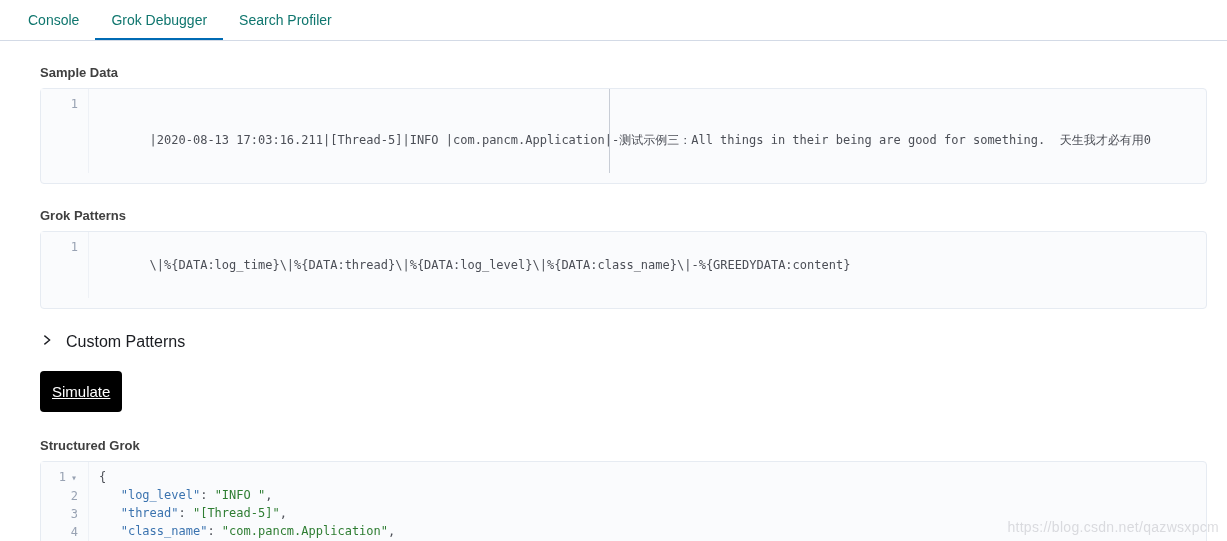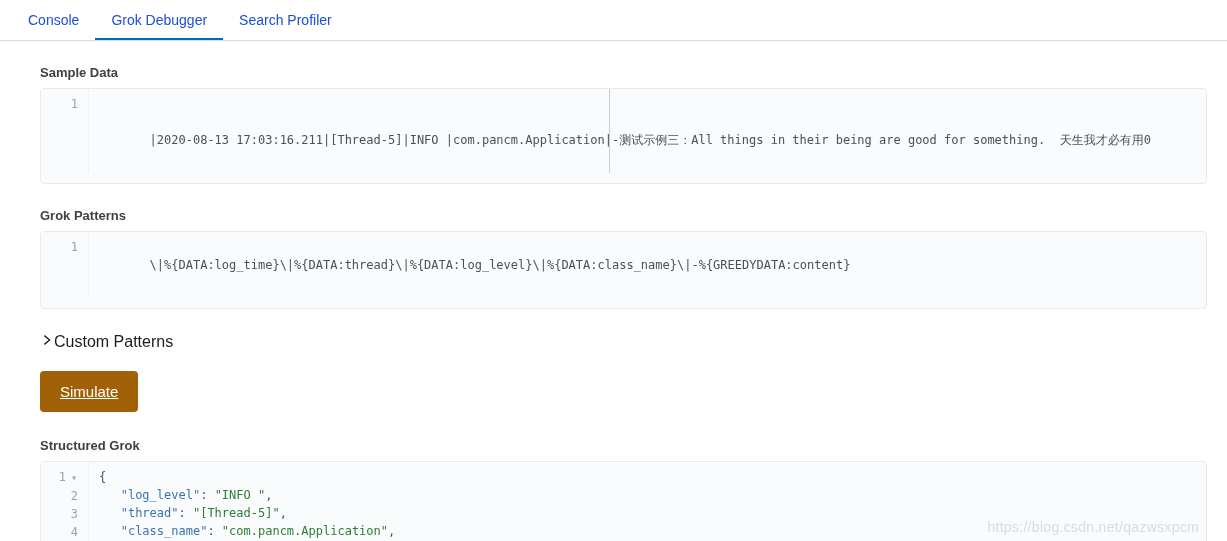--- a/index.html
+++ b/index.html
@@ -1,35 +1,35 @@
 <!DOCTYPE html>
 <html><head>
   <meta charset="utf-8">
   <style>
     * { margin: 0; padding: 0; box-sizing: border-box; }
     body { font-family: -apple-system, BlinkMacSystemFont, "Segoe UI", Helvetica, Arial, sans-serif; font-size: 14px; color: #1a1c21; background: #fff; width: 1227px; }
     .tabs { display: flex; border-bottom: 1px solid #d3dae6; padding-left: 12px; }
-    .tab { padding: 12px 16px 10px; color: #1d4ed8; cursor: pointer; border-bottom: 2px solid transparent; }
+    .tab { padding: 12px 16px 10px; color: #0f766e; cursor: pointer; border-bottom: 2px solid transparent; }
     .tab.active { border-bottom-color: #006bb4; font-weight: 400; }
     .content { padding: 24px 20px 10px 40px; }
     .section-label { font-size: 13px; font-weight: 600; color: #404040; margin-bottom: 8px; }
     .editor-box { border: 1px solid #e6ebf2; border-radius: 4px; background: #fafbfd; display: flex; margin-bottom: 24px; min-height: 48px; }
     .editor-box.tall { min-height: 48px; padding-bottom: 10px;}
     .gutter { width: 48px; padding: 6px 10px 6px 0; text-align: right; font-family: Consolas, Monaco, monospace; font-size: 12px; color: #98a2b3; border-right: 1px solid #eef1f6; background: #fafbfd; user-select: none; line-height: 18px; }
     .code-area { flex: 1; padding: 6px 10px; font-family: Consolas, Monaco, monospace; font-size: 12px; color: #4c4f57; white-space: pre; line-height: 18px; position: relative; }
     .code-line { white-space: pre; }
     .cursor-line { position: absolute; left: 520px; top: 0; width: 1px; height: 100%; background: #c8cdd6; }
-    .expander { display: flex; align-items: center; gap: 0; margin: 4px 0 20px 0; cursor: pointer; font-size: 16px; color: #1a1c21; }
+    .expander { display: flex; align-items: center; gap: 12px; margin: 4px 0 20px 0; cursor: pointer; font-size: 16px; color: #1a1c21; }
     .expander svg { width: 14px; height: 14px; }
-    .simulate-btn { background: #a16207; color: #fff; border: none; padding: 12px 20px; font-size: 15px; border-radius: 4px; cursor: pointer; text-decoration: underline; margin-bottom: 26px; }
+    .simulate-btn { background: #000000; color: #fff; border: none; padding: 12px 12px; font-size: 15px; border-radius: 4px; cursor: pointer; text-decoration: underline; margin-bottom: 26px; }
     .json-key { color: #3b73af; }
     .json-string { color: #2e7d32; }
     .json-brace { color: #4c4f57; }
     .gutter .fold { display:inline-block; width:8px; text-align:center; margin-left:4px; color:#98a2b3; font-size:10px;}
-    .watermark { position: fixed; right: 28px; bottom: 6px; font-size: 14px; color: rgba(120,120,130,0.25); letter-spacing: 0.3px; pointer-events:none; }
+    .watermark { position: fixed; right: 8px; bottom: 6px; font-size: 14px; color: rgba(120,120,130,0.25); letter-spacing: 0.3px; pointer-events:none; }
     .struct-editor .gutter { padding-top:6px; }
     .struct-editor .code-area { padding-top:6px; }
   </style>
 </head>
 <body>
 
 <div class="tabs">
   <div class="tab">Console</div>
   <div class="tab active">Grok Debugger</div>
   <div class="tab">Search Profiler</div>

